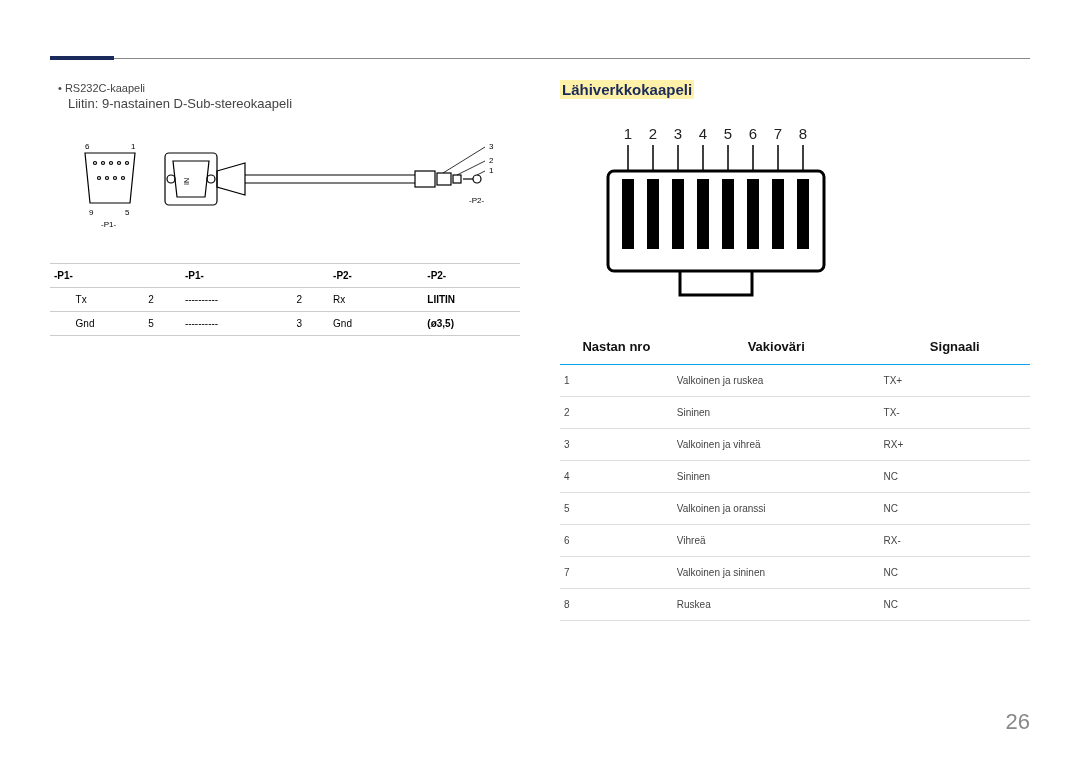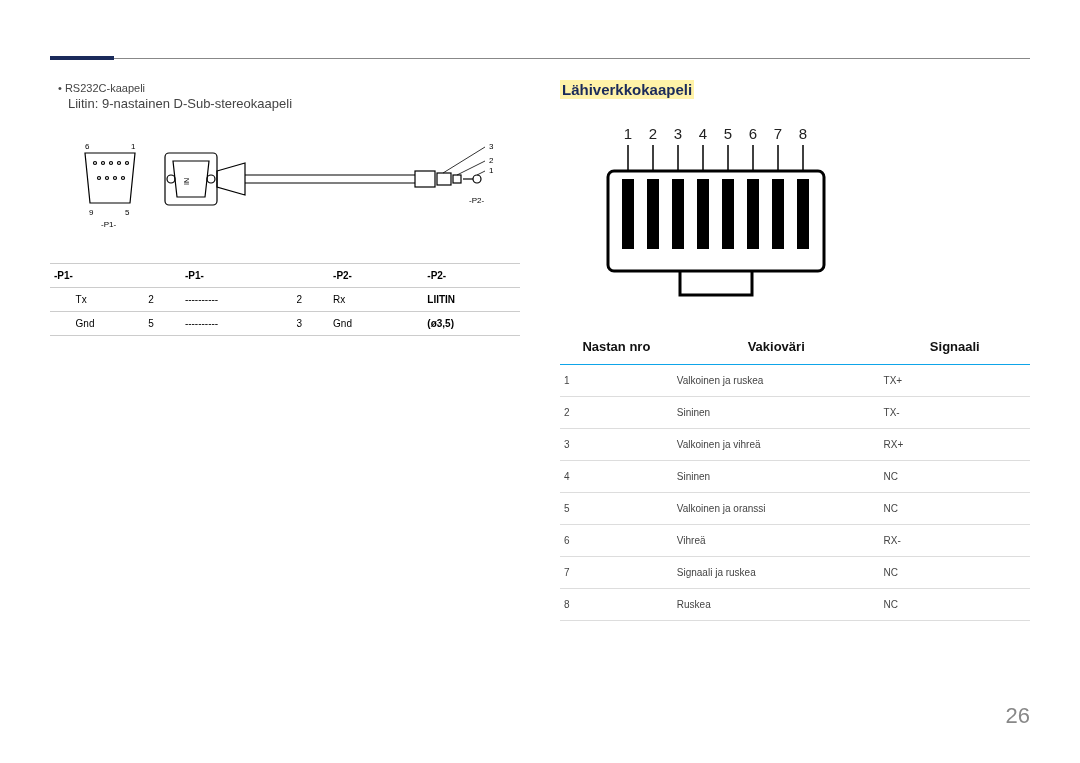--- a/index.html
+++ b/index.html
@@ -75,21 +75,21 @@
     border-collapse: collapse;
     font-size: 10px;
     color: #444;
   }
   .lan-table td {
     border-bottom: 1px solid #ddd;
     padding: 10px 4px;
   }
   .page-num {
     position: absolute;
-    bottom: 34px;
+    bottom: 28px;
     right: 50px;
     font-size: 22px;
     color: #888;
     font-weight: 300;
     margin-top: 16px;
   }
   
   .rs-svg { width: 420px; height: 120px; }
   .rj-svg { width: 280px; height: 190px; margin-left: 20px; }
 </style>
@@ -271,21 +271,21 @@
             <td>Valkoinen ja oranssi</td>
             <td>NC</td>
           </tr>
       <tr>
             <td>6</td>
             <td>Vihreä</td>
             <td>RX-</td>
           </tr>
       <tr>
             <td>7</td>
-            <td>Signaali ja ruskea</td>
+            <td>Valkoinen ja sininen</td>
             <td>NC</td>
           </tr>
       <tr>
             <td>8</td>
             <td>Ruskea</td>
             <td>NC</td>
           </tr>
     </tbody>
       </table>
   </div>

